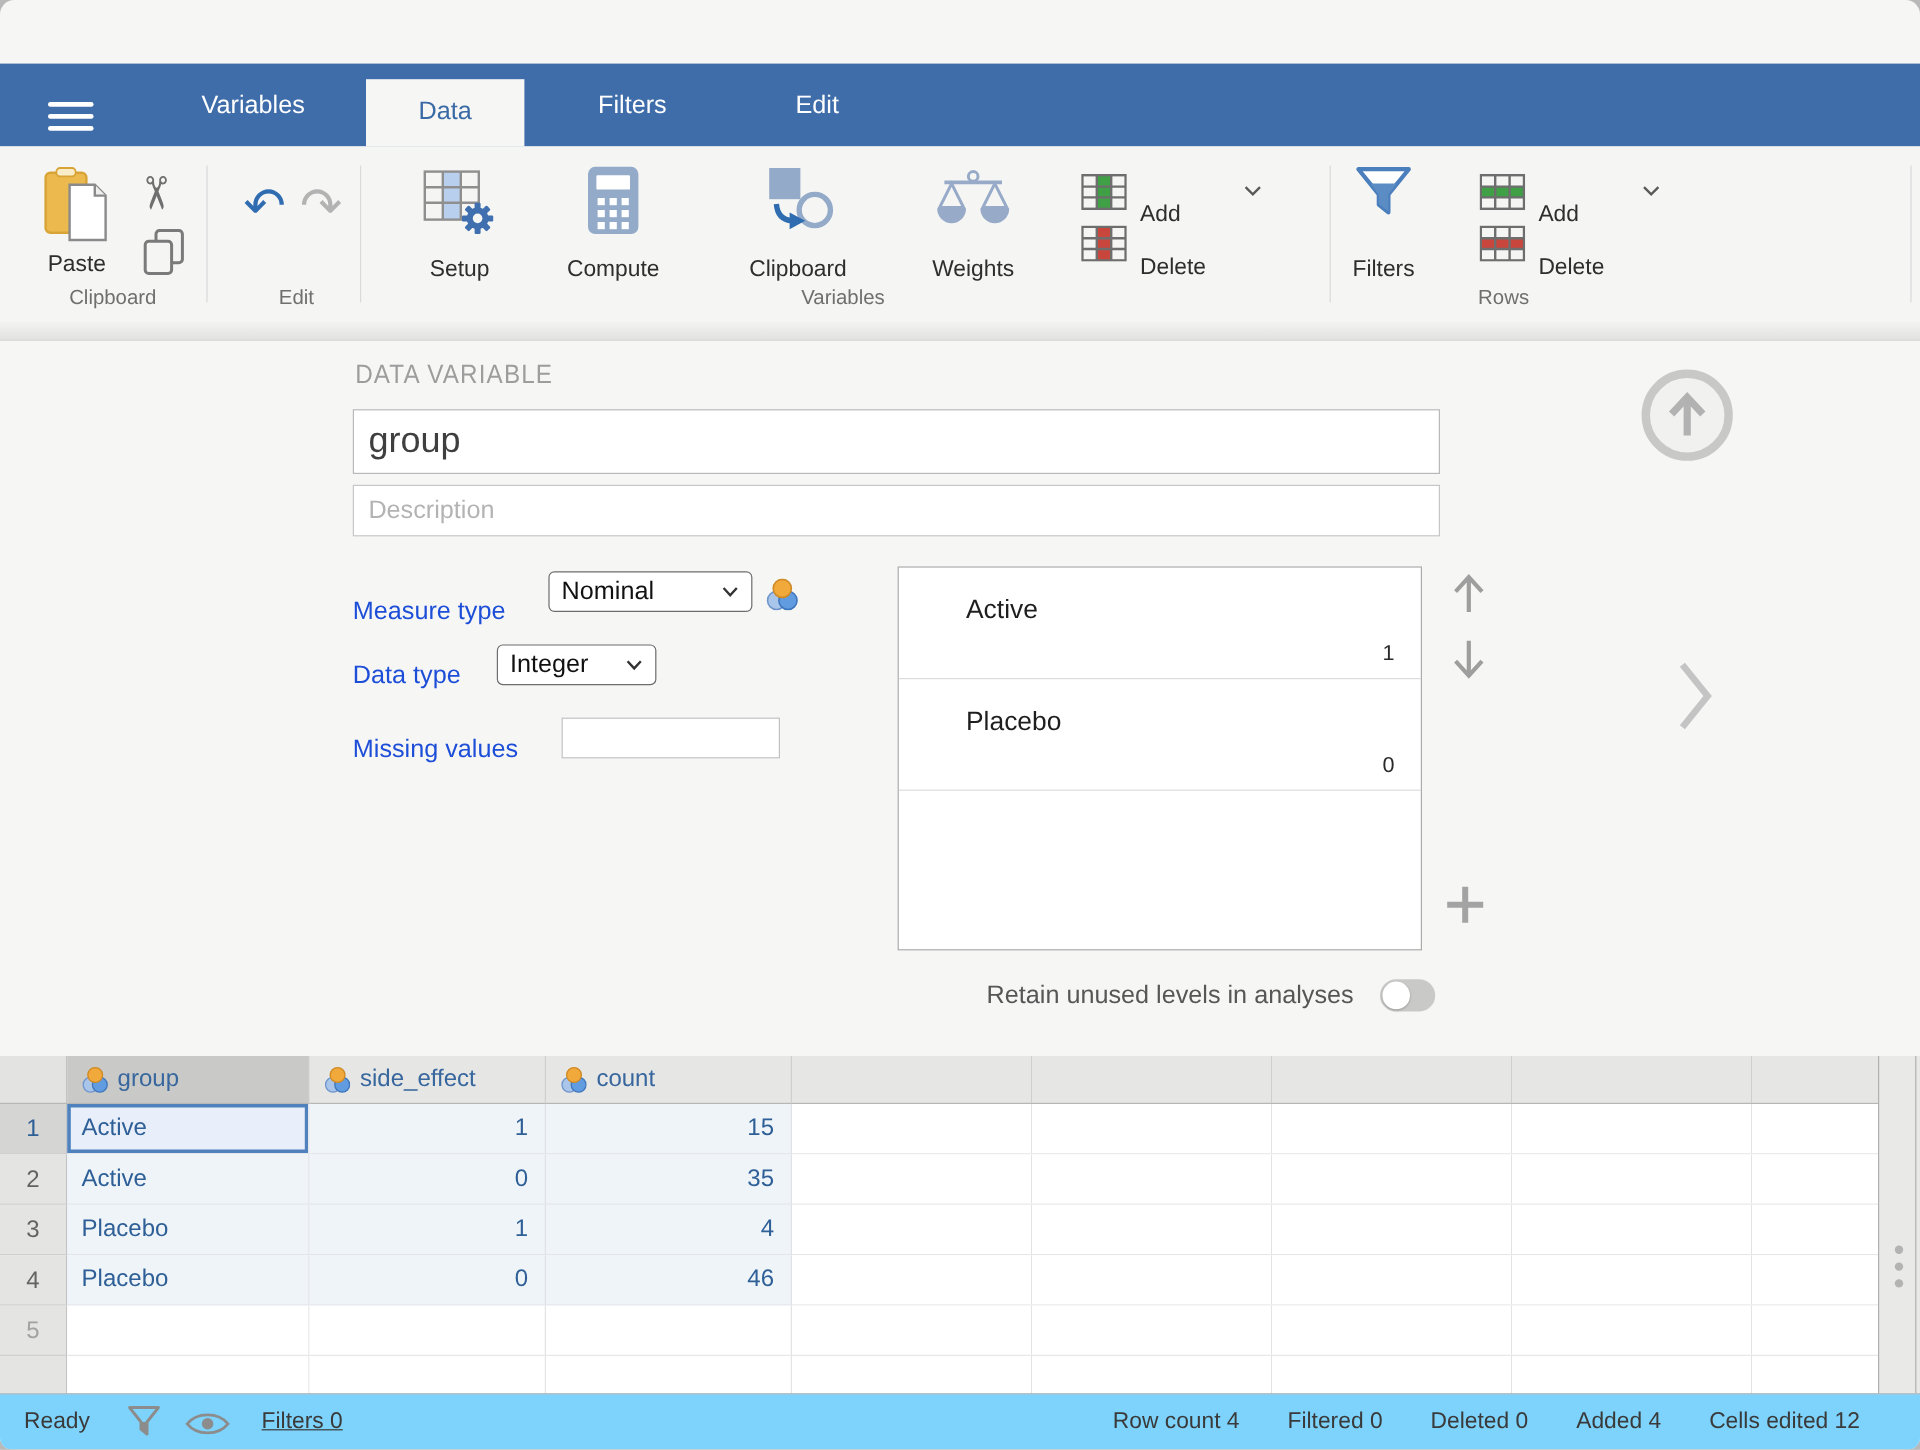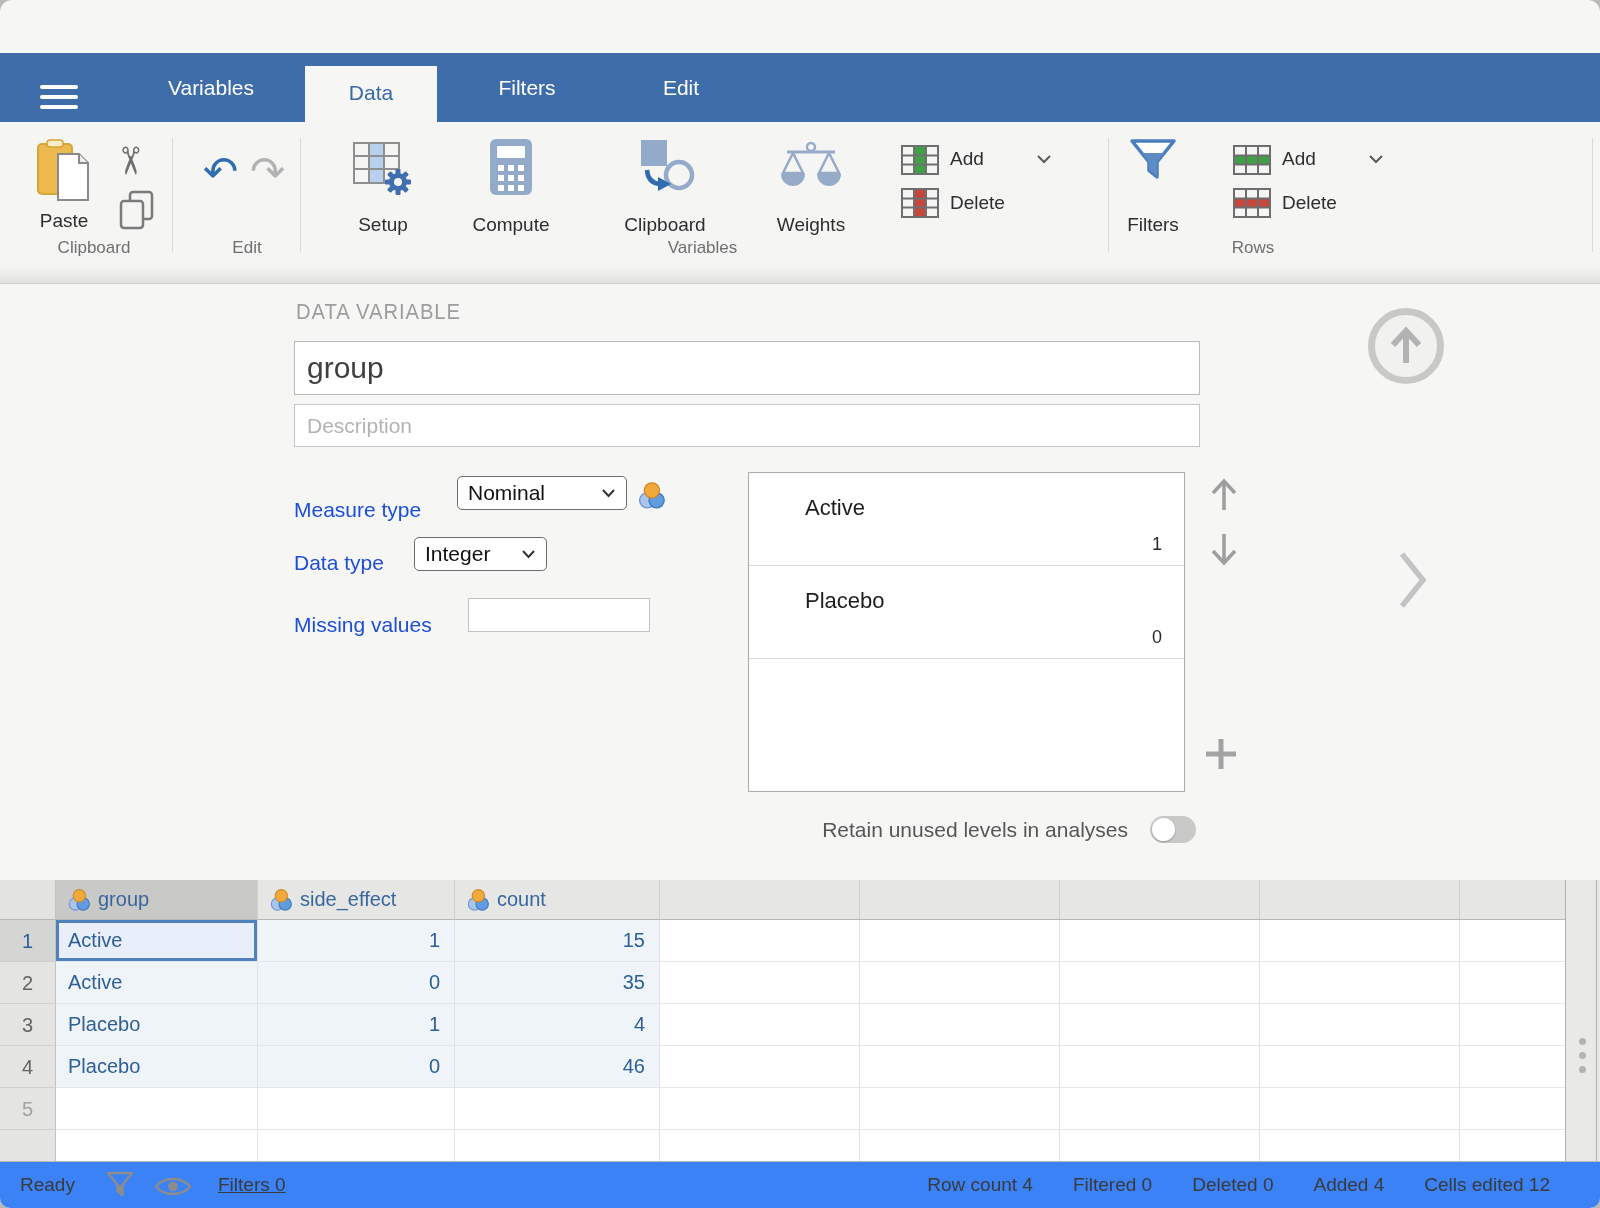--- a/index.html
+++ b/index.html
@@ -27,21 +27,21 @@
           color:#fff; font-size:21px; cursor:pointer; }
   .rtab.active { top:13px; height:56px; line-height:54px; background:#f6f6f5; color:#3a6aa5; }
   .ribbon-icon { position:absolute; cursor:pointer; }
 
   
   .toolbar { position:absolute; left:0; top:122px; width:1600px; height:146px; background:#f5f5f4; }
   .vsep { position:absolute; top:16px; height:114px; width:1px; background:#dadad9; }
   .tlabel { position:absolute; font-size:19px; color:#2e2e2e; text-align:center; }
   .glabel { position:absolute; top:116px; font-size:17px; color:#6f6f6f; text-align:center; }
   .tbtn { cursor:pointer; position:absolute; }
-  .small-label { position:absolute; font-size:19px; color:#2e2e2e; cursor:pointer; }
+  .small-label { position:absolute; font-size:19px; color:#2e2e2e; cursor:pointer;margin-top:20px; }
 
   .gapstrip { position:absolute; left:0; top:268px; width:1600px; height:16px;
               background:linear-gradient(#f3f3f2,#e2e2e1); border-bottom:1px solid #cdcdcc; }
 
   
   .editor { position:absolute; left:0; top:284px; width:1600px; height:424px; background:#f6f6f5; }
   .ed-heading { position:absolute; left:296px; top:15px; font-size:22px; color:#9d9d9d;
                 letter-spacing:1px; transform:scaleX(.92); transform-origin:left; }
   .name-input { position:absolute; left:294px; top:57px; width:906px; height:54px; background:#fff;
                 border:1px solid #b9b9b9; font-size:30px; color:#3f3f3f; padding:0 12px;
@@ -93,21 +93,21 @@
   .cell.blank { background:#fff; border-bottom:1px solid #e7e7e7; border-right:1px solid #e3e3e3; }
   .cell.selcell { background:#e9effa; box-shadow:inset 0 0 0 3px #4f81bd; }
   .rowrest { position:absolute; height:42px; background:#fff; border-bottom:1px solid #e7e7e7;
              background-image:repeating-linear-gradient(to right,transparent 0 199px,#e3e3e3 199px 200px); }
   .splitter { position:absolute; left:1565px; top:0; width:35px; height:281px; background:#e9e9e8;
               border-left:1px solid #b0b0b0; cursor:col-resize; }
   .splitter::after { content:""; position:absolute; right:3px; top:0; width:1px; height:281px; background:#b0b0b0; }
   .splitter .dot { position:absolute; left:13px; width:7px; height:7px; border-radius:50%; background:#b3b3b3; }
 
   
-  .statusbar { position:absolute; left:0; top:1161px; width:1600px; height:47px; background:#3b82f6;
+  .statusbar { position:absolute; left:0; top:1161px; width:1600px; height:47px; background:#7dd3fc;
                border-top:1px solid #bcbcbc; font-size:19px; color:#3a3a3a; }
   .sb-item { position:absolute; top:12px; }
   .sb-right { position:absolute; right:50px; top:12px; display:flex; gap:40px; }
   svg { display:block; }
 </style>
 </head>
 <body>
 
 <div class="window">
 

